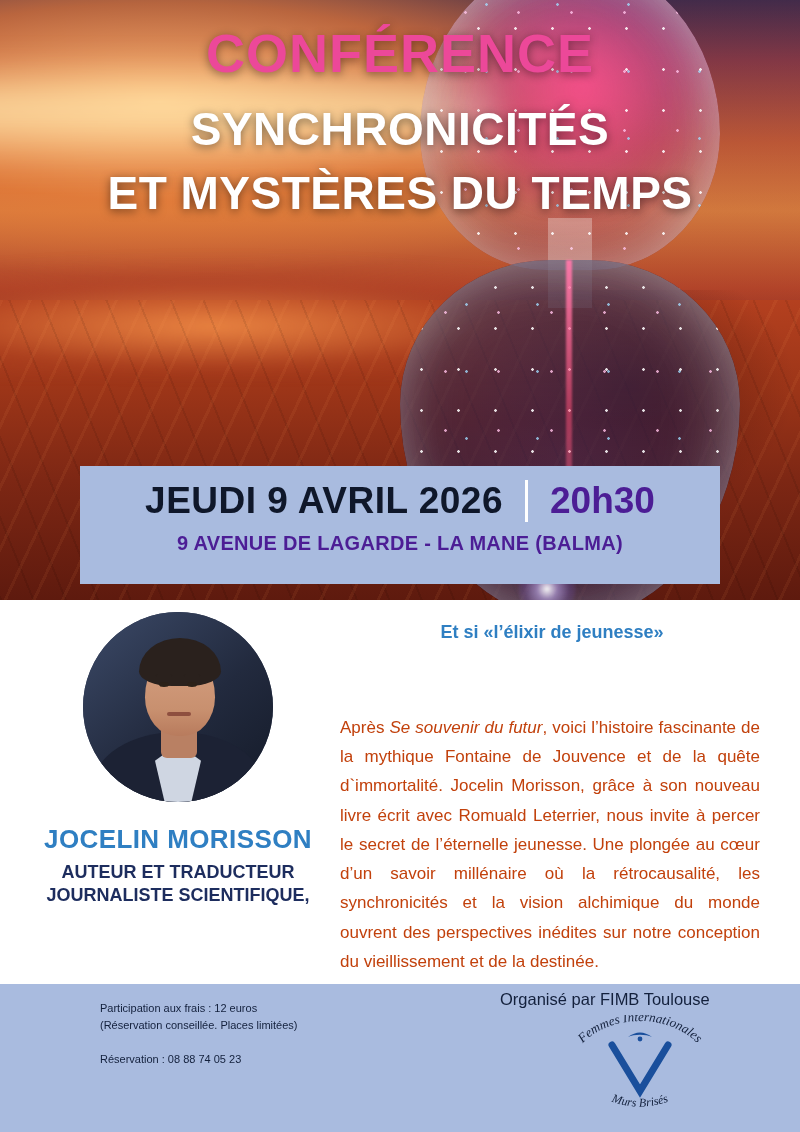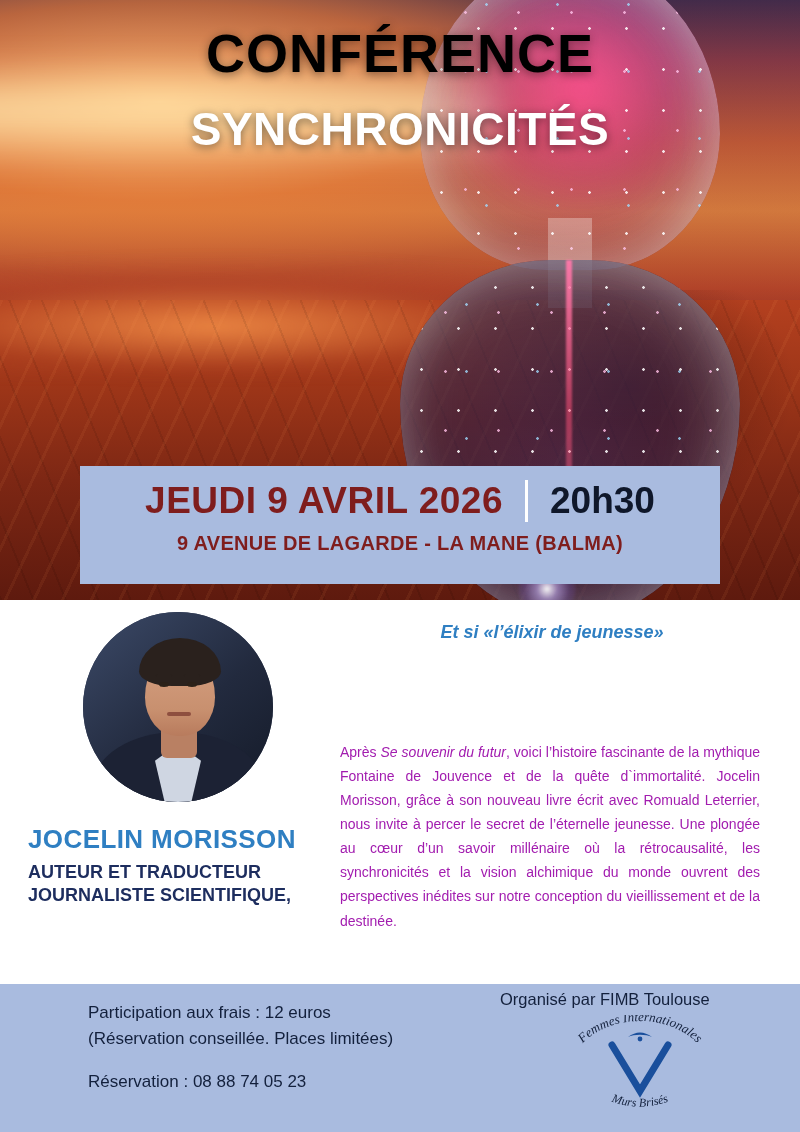--- a/index.html
+++ b/index.html
@@ -154,21 +154,21 @@
     position: absolute;
     left: 0; top: 22px;
     width: 800px;
     text-align: center;
     z-index: 5;
   }
   .title-main {
     font-size: 54px;
     font-weight: bold;
     letter-spacing: 1px;
-    color: #000000;
+    color: #ec4899;
     text-shadow: 0 2px 10px rgba(0,0,0,0.45);
     margin: 0 0 18px 0;
     font-stretch: condensed;
   }
   .title-sub1, .title-sub2 {
     font-size: 46px;
     font-weight: bold;
     color: #ffffff;
     text-shadow: 0 2px 10px rgba(0,0,0,0.5);
     margin: 0;
@@ -188,47 +188,47 @@
   .date-row {
     display: flex;
     align-items: center;
     justify-content: center;
     height: 70px;
     gap: 22px;
   }
   .date-text {
     font-size: 37px;
     font-weight: bold;
-    color: #7f1d1d;
+    color: #0f172a;
     letter-spacing: 0.5px;
   }
   .date-sep {
     width: 3px;
     height: 42px;
     background: #ffffff;
   }
   .hour-text {
     font-size: 37px;
     font-weight: bold;
-    color: #0f172a;
+    color: #4c1d95;
   }
   .place-text {
     font-size: 20px;
     font-weight: bold;
-    color: #7f1d1d;
+    color: #4c1d95;
     letter-spacing: 0.3px;
     margin-top: -4px;
   }
 
   
   .speaker {
     position: absolute;
     left: 28px; top: 612px;
     width: 300px;
-    text-align: left;
+    text-align: center;
   }
   .portrait {
     width: 190px;
     height: 190px;
     border-radius: 50%;
     margin: 0 auto;
     overflow: hidden;
     position: relative;
     background: #2b3550;
   }
@@ -314,46 +314,45 @@
   
   .lead {
     position: absolute;
     left: 340px; top: 620px;
     width: 424px;
     text-align: center;
     font-size: 18px;
     font-weight: bold;
     color: #2f7fc2;
     line-height: 1.4;
-    font-style: italic;
   }
   .body-text {
     position: absolute;
-    left: 340px; top: 740px;
+    left: 340px; top: 713px;
     width: 420px;
     text-align: justify;
-    font-size: 14px;
+    font-size: 17px;
     line-height: 1.72;
-    color: #a21caf;
+    color: #c2410c;
   }
   .body-text .italic { font-style: italic; }
 
   
   .footer {
     position: absolute;
     left: 0; top: 984px;
     width: 800px; height: 148px;
     background: #a9bbdf;
   }
   .footer-left {
     position: absolute;
-    left: 88px; top: 16px;
+    left: 100px; top: 16px;
     width: 380px;
     color: #13203c;
-    font-size: 17px;
+    font-size: 11px;
     line-height: 1.5;
   }
   .footer-left .block2 { margin-top: 18px; }
   .footer-right {
     position: absolute;
     left: 500px; top: 6px;
     width: 280px;
     color: #13203c;
     font-size: 16.5px;
   }
@@ -391,20 +390,21 @@
 
         <div class="edge-glow"></div>
       </div>
       <div class="stream"></div>
     </div>
   </div>
 
   <div class="titles">
     <div class="title-main">CONFÉRENCE</div>
     <div class="title-sub1">SYNCHRONICITÉS</div>
+    <div class="title-sub2">ET MYSTÈRES DU TEMPS</div>
   </div>
 
   <div class="date-band">
     <div class="date-row">
       <span class="date-text">JEUDI 9 AVRIL 2026</span>
       <span class="date-sep"></span>
       <span class="hour-text">20h30</span>
     </div>
     <div class="place-text">9 AVENUE DE LAGARDE - LA MANE (BALMA)</div>
   </div>

